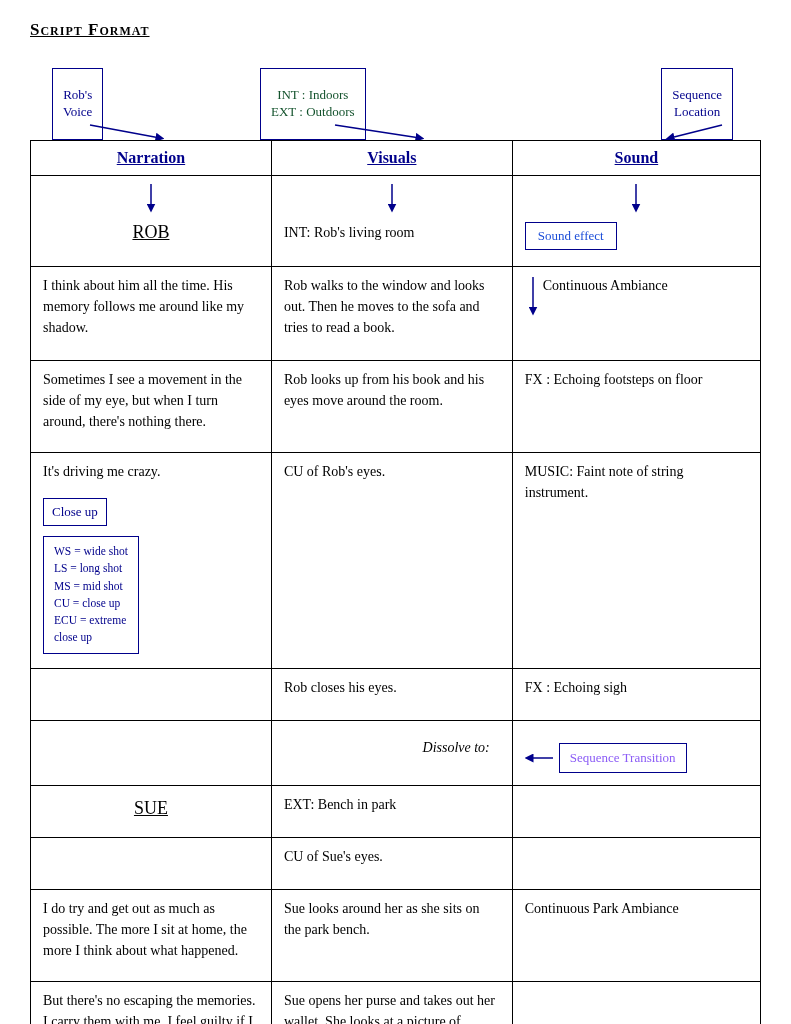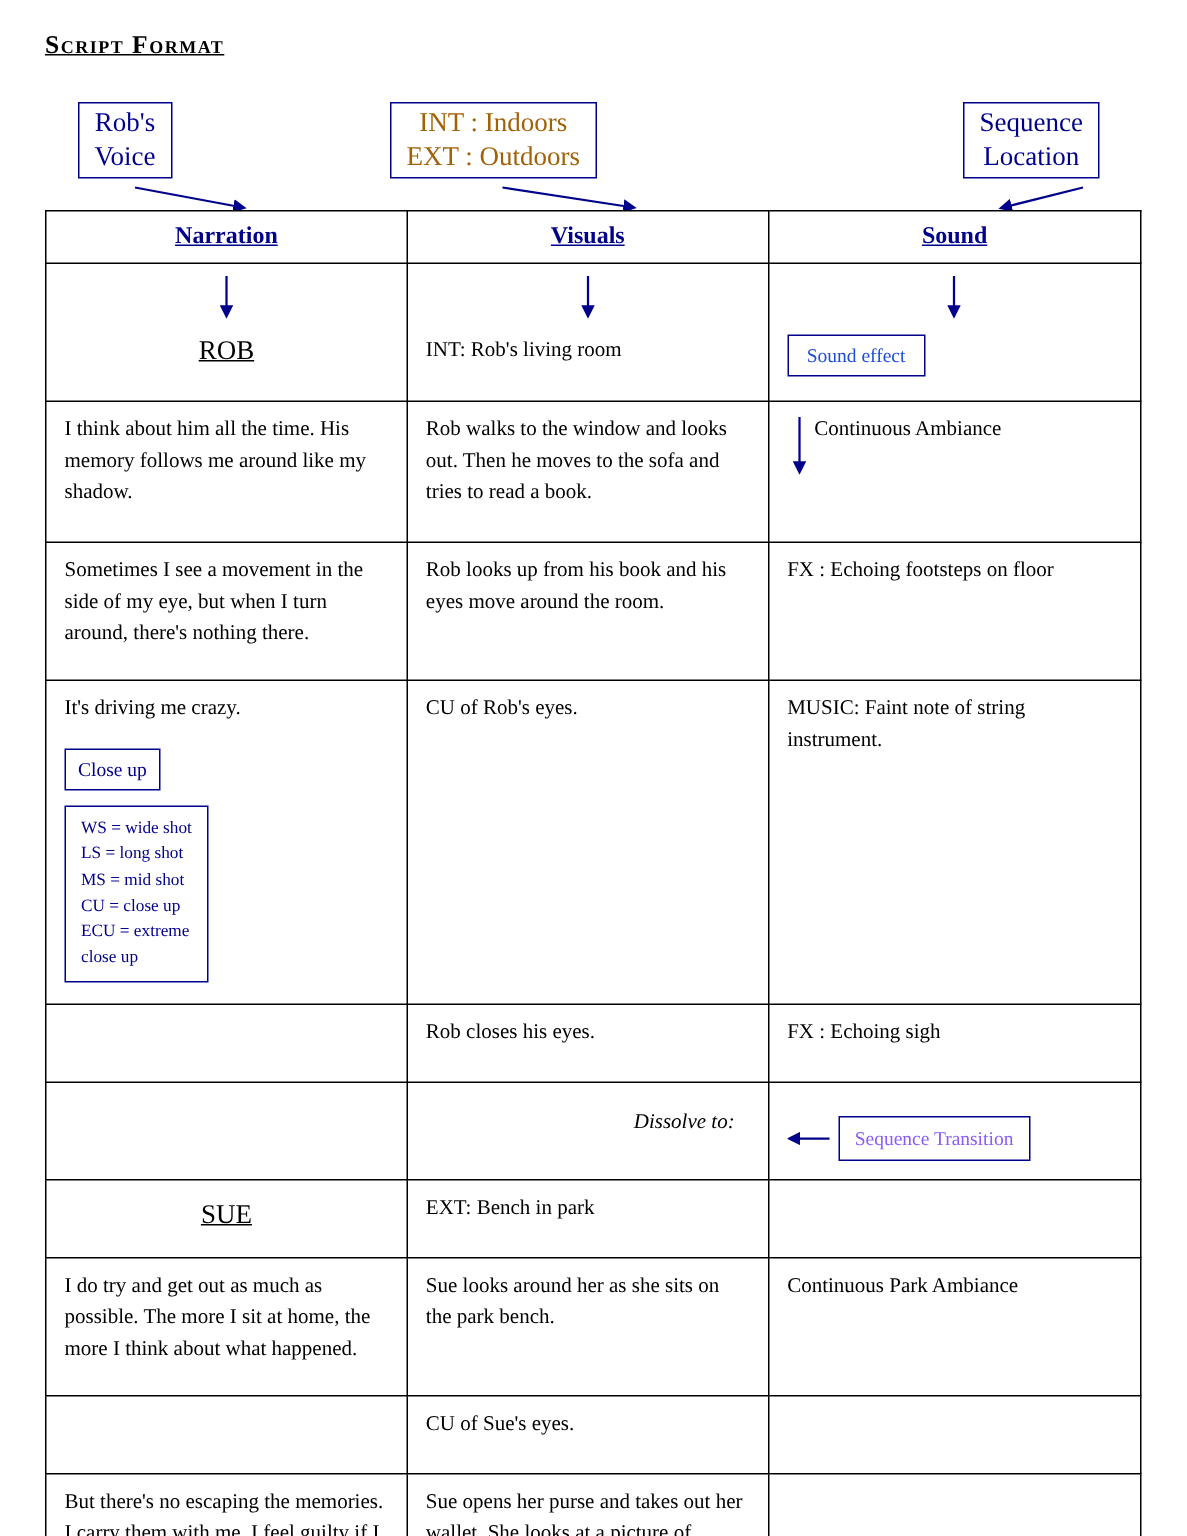--- a/index.html
+++ b/index.html
@@ -18,22 +18,22 @@
       font-weight: bold;
       text-decoration: underline;
       letter-spacing: 1px;
       margin-bottom: 20px;
       font-variant: small-caps;
       color: #000;
     }
     .annotation-box {
       border: 1.5px solid #00008b;
       color: #00008b;
-      padding: 1px 10px;
-      font-size: 18px;
+      padding: 18px 10px;
+      font-size: 13px;
       text-align: center;
       line-height: 1.3;
       display: inline-block;
     }
     
     .script-table {
       width: 100%;
       border-collapse: collapse;
       border: 1.5px solid #000;
     }
@@ -139,21 +139,21 @@
 <body>
 
 <div class="page-title">
   <span>Script Format</span>
 </div>
 
 <div class="pre-table" style="position:relative; height:80px; margin-bottom:0;">
   <div class="annotation-box" style="position:absolute; left:22px; top:8px; color:#00008b;">
     Rob's<br>Voice
   </div>
-  <div class="annotation-box" style="position:absolute; left:230px; top:8px; color:#a16207;">
+  <div class="annotation-box" style="position:absolute; left:230px; top:8px; color:#14532d;">
     INT : Indoors<br>EXT : Outdoors
   </div>
   <div class="annotation-box" style="position:absolute; right:28px; top:8px; color:#00008b;">
     Sequence<br>Location
   </div>
 
   <svg class="arrows-svg" style="position:absolute;top:0;left:0;width:100%;height:80px;">
 
     <defs>
       <marker id="arrowhead" markerWidth="6" markerHeight="6" refX="3" refY="3" orient="auto">
@@ -338,46 +338,46 @@
       <td>
         <div class="char-name">SUE</div>
       </td>
       <td>
         <div class="visual-item">EXT: Bench in park</div>
       </td>
       <td></td>
     </tr>
 
     <tr>
+      <td></td>
+      <td>
+        <div class="visual-item">CU of Sue's eyes.</div>
+      </td>
+      <td></td>
+    </tr>
+
+    <tr>
       <td>
         <div class="narration-para">
           I do try and get out as much as possible. The more I sit at home, the more I think about what happened.
         </div>
       </td>
       <td>
         <div class="visual-item">
           Sue looks around her as she sits on the park bench.
         </div>
       </td>
       <td>
         <div class="sound-item">
           Continuous Park Ambiance
         </div>
       </td>
     </tr>
 
     <tr>
-      <td></td>
-      <td>
-        <div class="visual-item">CU of Sue's eyes.</div>
-      </td>
-      <td></td>
-    </tr>
-
-    <tr>
       <td>
         <div class="narration-para">
           But there's no escaping the memories. I carry them with me. I feel guilty if I don't think about him constantly.
         </div>
       </td>
       <td>
         <div class="visual-item">
           Sue opens her purse and takes out her wallet. She looks at a picture of herself standing with a man.
         </div>
       </td>

